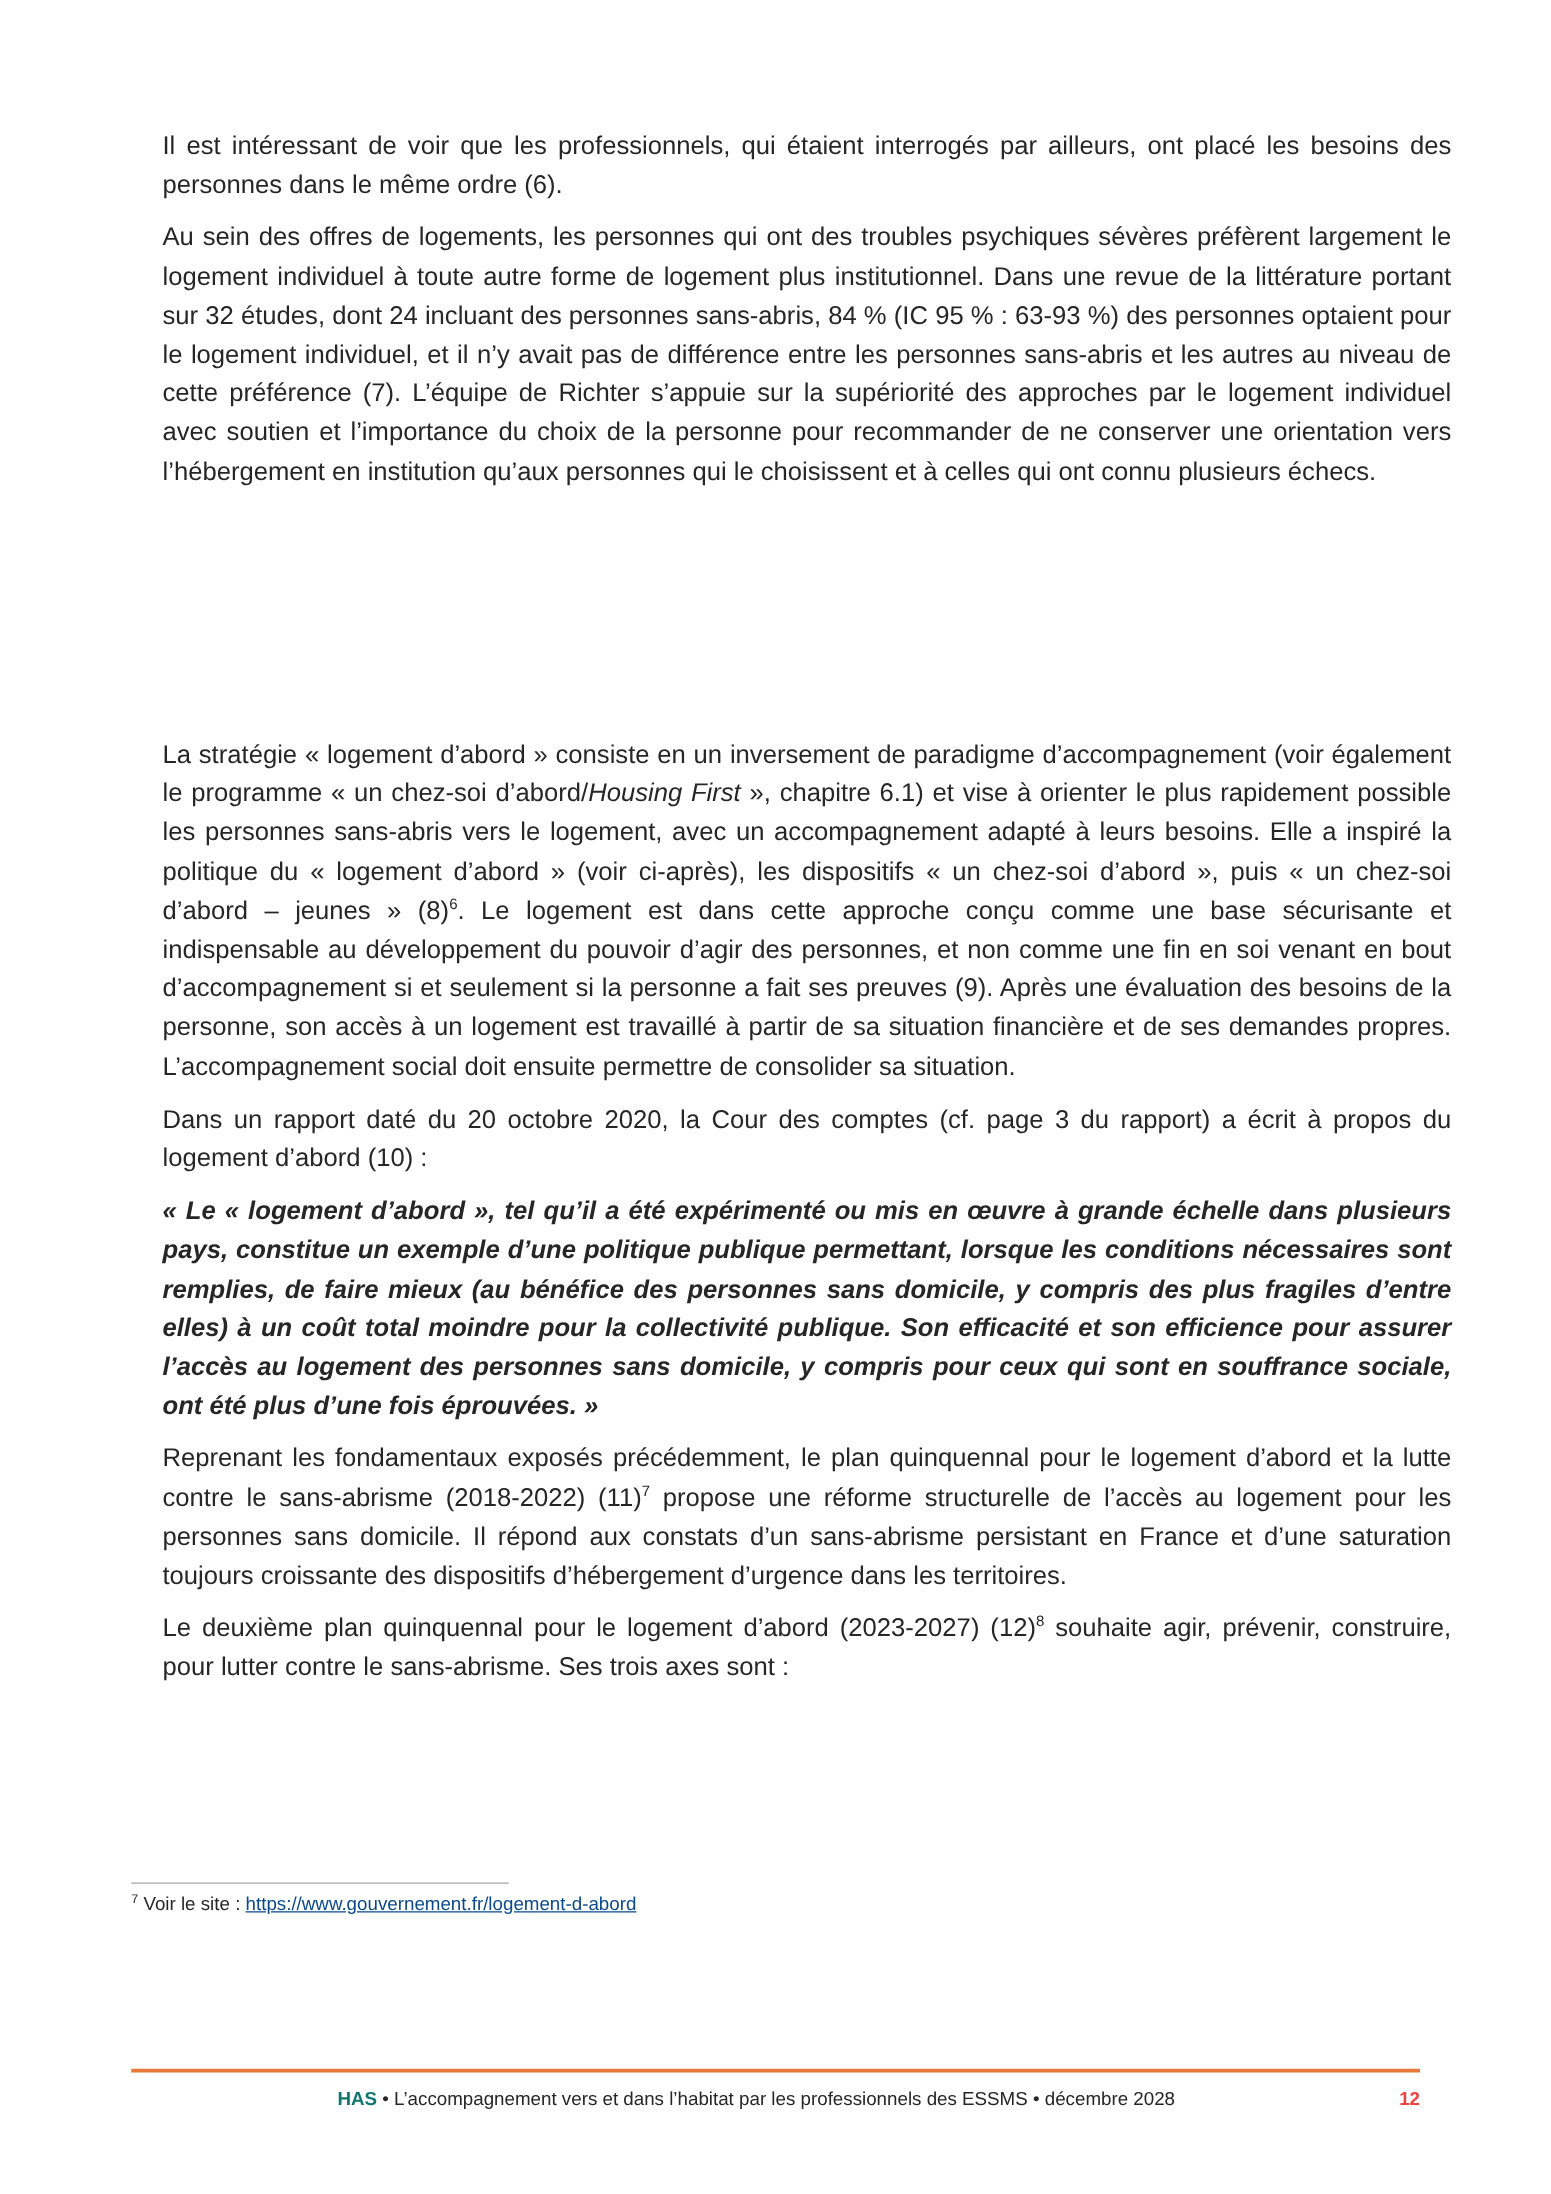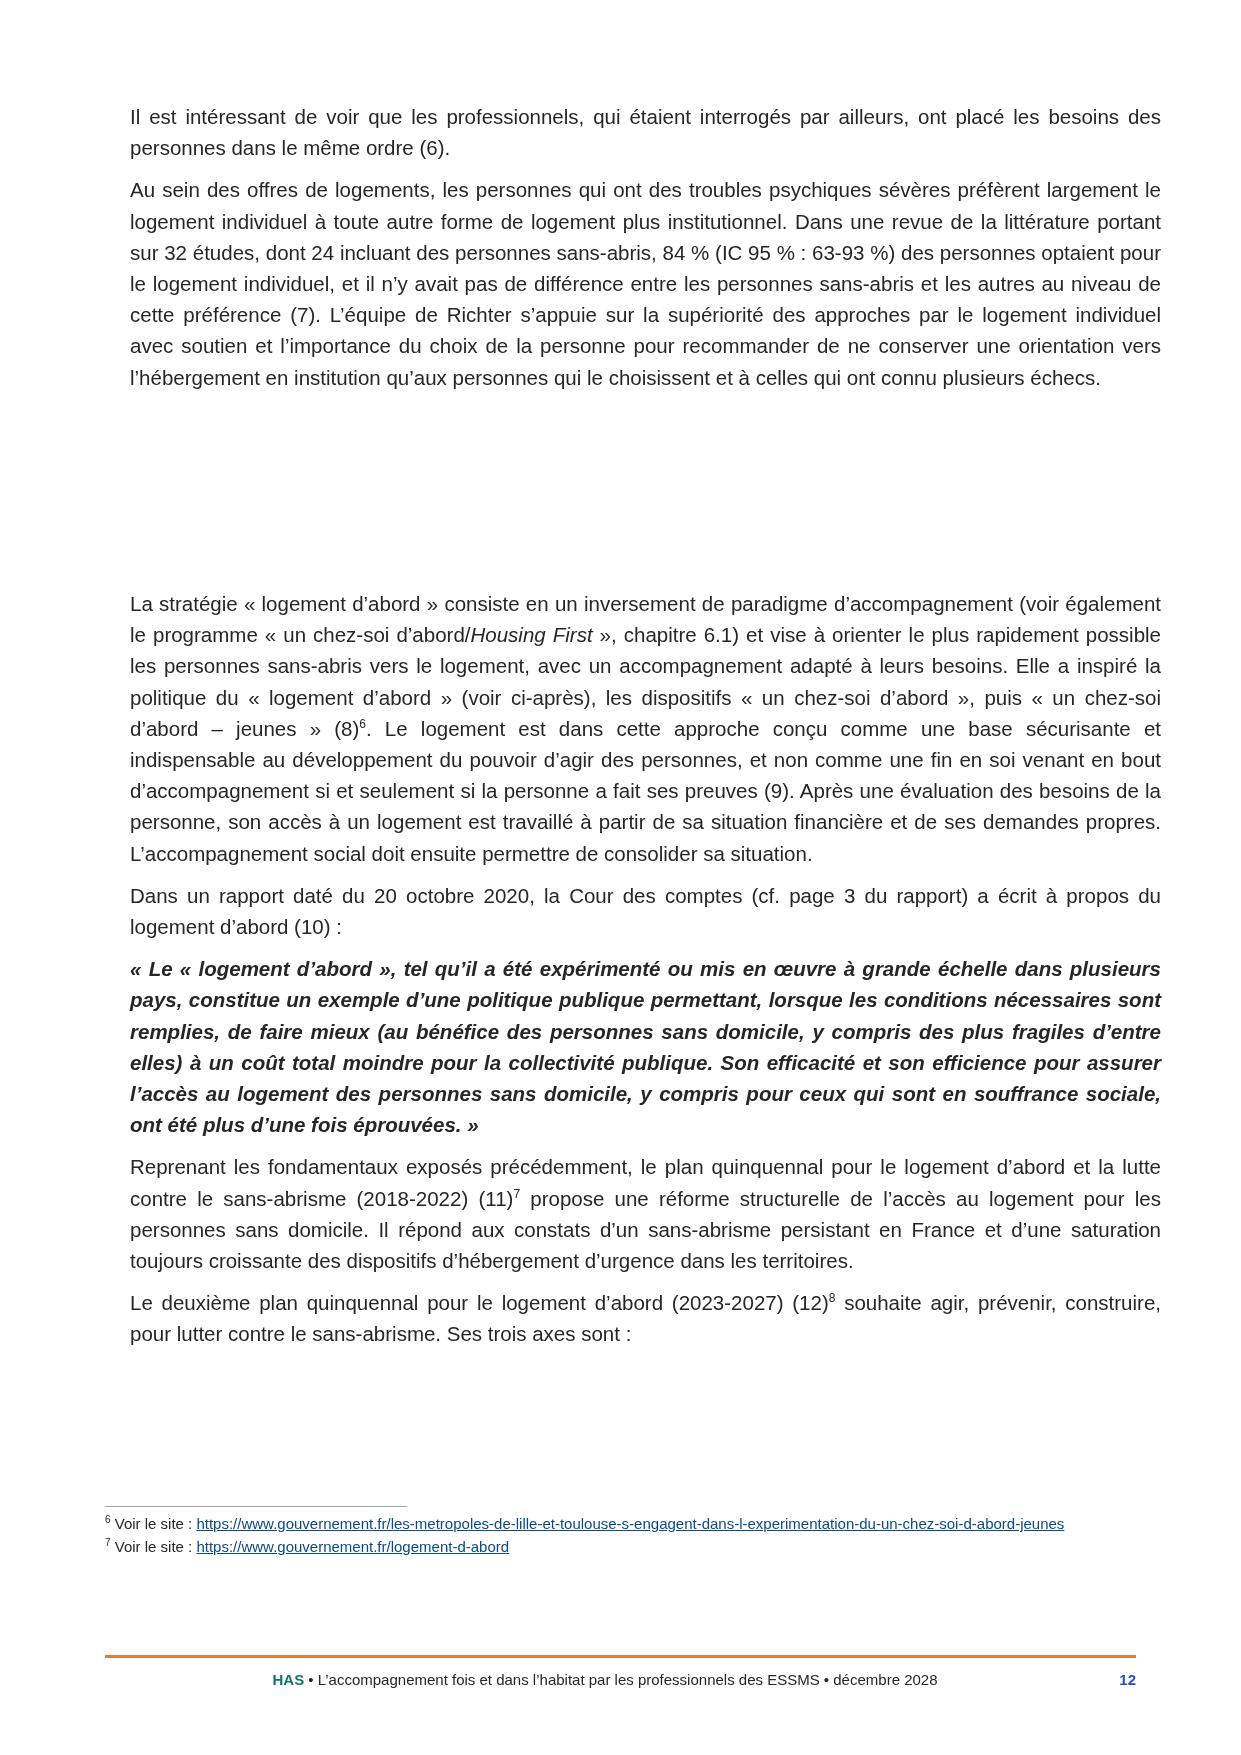--- a/index.html
+++ b/index.html
@@ -18,21 +18,21 @@
   .fn-rule { position: absolute; left: 105px; top: 1506px; width: 302px; height: 1px; background: #a6a6a6; }
   .footnotes { position: absolute; left: 105px; top: 1513px; width: 1031px; font-size: 15px; line-height: 21px;
                text-align: justify; color: #262626; }
   .footnotes .fn { margin: 0 0 2px 0; }
   .footnotes a { color: #0a4a8c; text-decoration: underline; }
   .footnotes sup { font-size: 10px; }
   .footer-rule { position: absolute; left: 105px; top: 1655px; width: 1031px; height: 3px; background: #e8783a; }
   .footer { position: absolute; left: 105px; top: 1670px; width: 1031px; font-size: 15px; line-height: 20px; color: #262626; }
   .footer .center { position: absolute; left: 0; width: 1000px; text-align: center; }
   .footer .brand { color: #0f766e; font-weight: bold; }
-  .footer .pagenum { position: absolute; right: 0; top: 0; color: #1d4ed8; font-weight: bold; }
+  .footer .pagenum { position: absolute; right: 0; top: 0; color: #ef4444; font-weight: bold; }
 </style>
 </head>
 <body>
 
 <div class="page">
 
   <div class="body-text" style="top:101px;">
     <p>Il est intéressant de voir que les professionnels, qui étaient interrogés par ailleurs, ont placé les besoins des personnes dans le même ordre (6).</p>
     <p>Au sein des offres de logements, les personnes qui ont des troubles psychiques sévères préfèrent largement le logement individuel à toute autre forme de logement plus institutionnel. Dans une revue de la littérature portant sur 32 études, dont 24 incluant des personnes sans-abris, 84 % (IC 95 % : 63-93 %) des personnes optaient pour le logement individuel, et il n’y avait pas de différence entre les personnes sans-abris et les autres au niveau de cette préférence (7). L’équipe de Richter s’appuie sur la supériorité des approches par le logement individuel avec soutien et l’importance du choix de la personne pour recommander de ne conserver une orientation vers l’hébergement en institution qu’aux personnes qui le choisissent et à celles qui ont connu plusieurs échecs.</p>
   </div>
@@ -42,26 +42,25 @@
     <p><span>La stratégie « logement d’abord » consiste en un inversement de paradigme d’accompagnement (voir également le programme « un chez-soi d’abord/</span><em>Housing First</em><span> », chapitre 6.1) et vise à orienter le plus rapidement possible les personnes sans-abris vers le logement, avec un accompagnement adapté à leurs besoins. Elle a inspiré la politique du « logement d’abord » (voir ci-après), les dispositifs « un chez-soi d’abord », puis « un chez-soi d’abord – jeunes » (8)</span><sup>6</sup><span>. Le logement est dans cette approche conçu comme une base sécurisante et indispensable au développement du pouvoir d’agir des personnes, et non comme une fin en soi venant en bout d’accompagnement si et seulement si la personne a fait ses preuves (9). Après une évaluation des besoins de la personne, son accès à un logement est travaillé à partir de sa situation financière et de ses demandes propres. L’accompagnement social doit ensuite permettre de consolider sa situation.</span></p>
     <p>Dans un rapport daté du 20 octobre 2020, la Cour des comptes (cf. page 3 du rapport) a écrit à propos du logement d’abord (10) :</p>
     <p class="italic">« Le « logement d’abord », tel qu’il a été expérimenté ou mis en œuvre à grande échelle dans plusieurs pays, constitue un exemple d’une politique publique permettant, lorsque les conditions nécessaires sont remplies, de faire mieux (au bénéfice des personnes sans domicile, y compris des plus fragiles d’entre elles) à un coût total moindre pour la collectivité publique. Son efficacité et son efficience pour assurer l’accès au logement des personnes sans domicile, y compris pour ceux qui sont en souffrance sociale, ont été plus d’une fois éprouvées. »</p>
     <p><span>Reprenant les fondamentaux exposés précédemment, le plan quinquennal pour le logement d’abord et la lutte contre le sans-abrisme (2018-2022) (11)</span><sup>7</sup><span> propose une réforme structurelle de l’accès au logement pour les personnes sans domicile. Il répond aux constats d’un sans-abrisme persistant en France et d’une saturation toujours croissante des dispositifs d’hébergement d’urgence dans les territoires.</span></p>
     <p><span>Le deuxième plan quinquennal pour le logement d’abord (2023-2027) (12)</span><sup>8</sup><span> souhaite agir, prévenir, construire, pour lutter contre le sans-abrisme. Ses trois axes sont :</span></p>
   </div>
 
   <div class="fn-rule"></div>
 
   <div class="footnotes">
-    <div class="fn"><sup>6</sup> <span>Voir le site : </span><a>https://www.gouvernement.fr/les-metropoles-de-lille-et-toulouse-s-engagent-dans-l-experimentation-du-un-chez-soi-d-abord-jeunes</a></div>
     <div class="fn"><sup>7</sup> <span>Voir le site : </span><a>https://www.gouvernement.fr/logement-d-abord</a></div>
   </div>
 
   <div class="footer-rule"></div>
 
   <div class="footer">
     <div class="center">
-      <span class="brand">HAS</span><span> • </span><span>L’accompagnement fois et dans l’habitat par les professionnels des ESSMS</span><span> • </span><span>décembre 2028</span>
+      <span class="brand">HAS</span><span> • </span><span>L’accompagnement vers et dans l’habitat par les professionnels des ESSMS</span><span> • </span><span>décembre 2028</span>
     </div>
     <span class="pagenum">12</span>
   </div>
 
 </div>
 
 </body></html>

